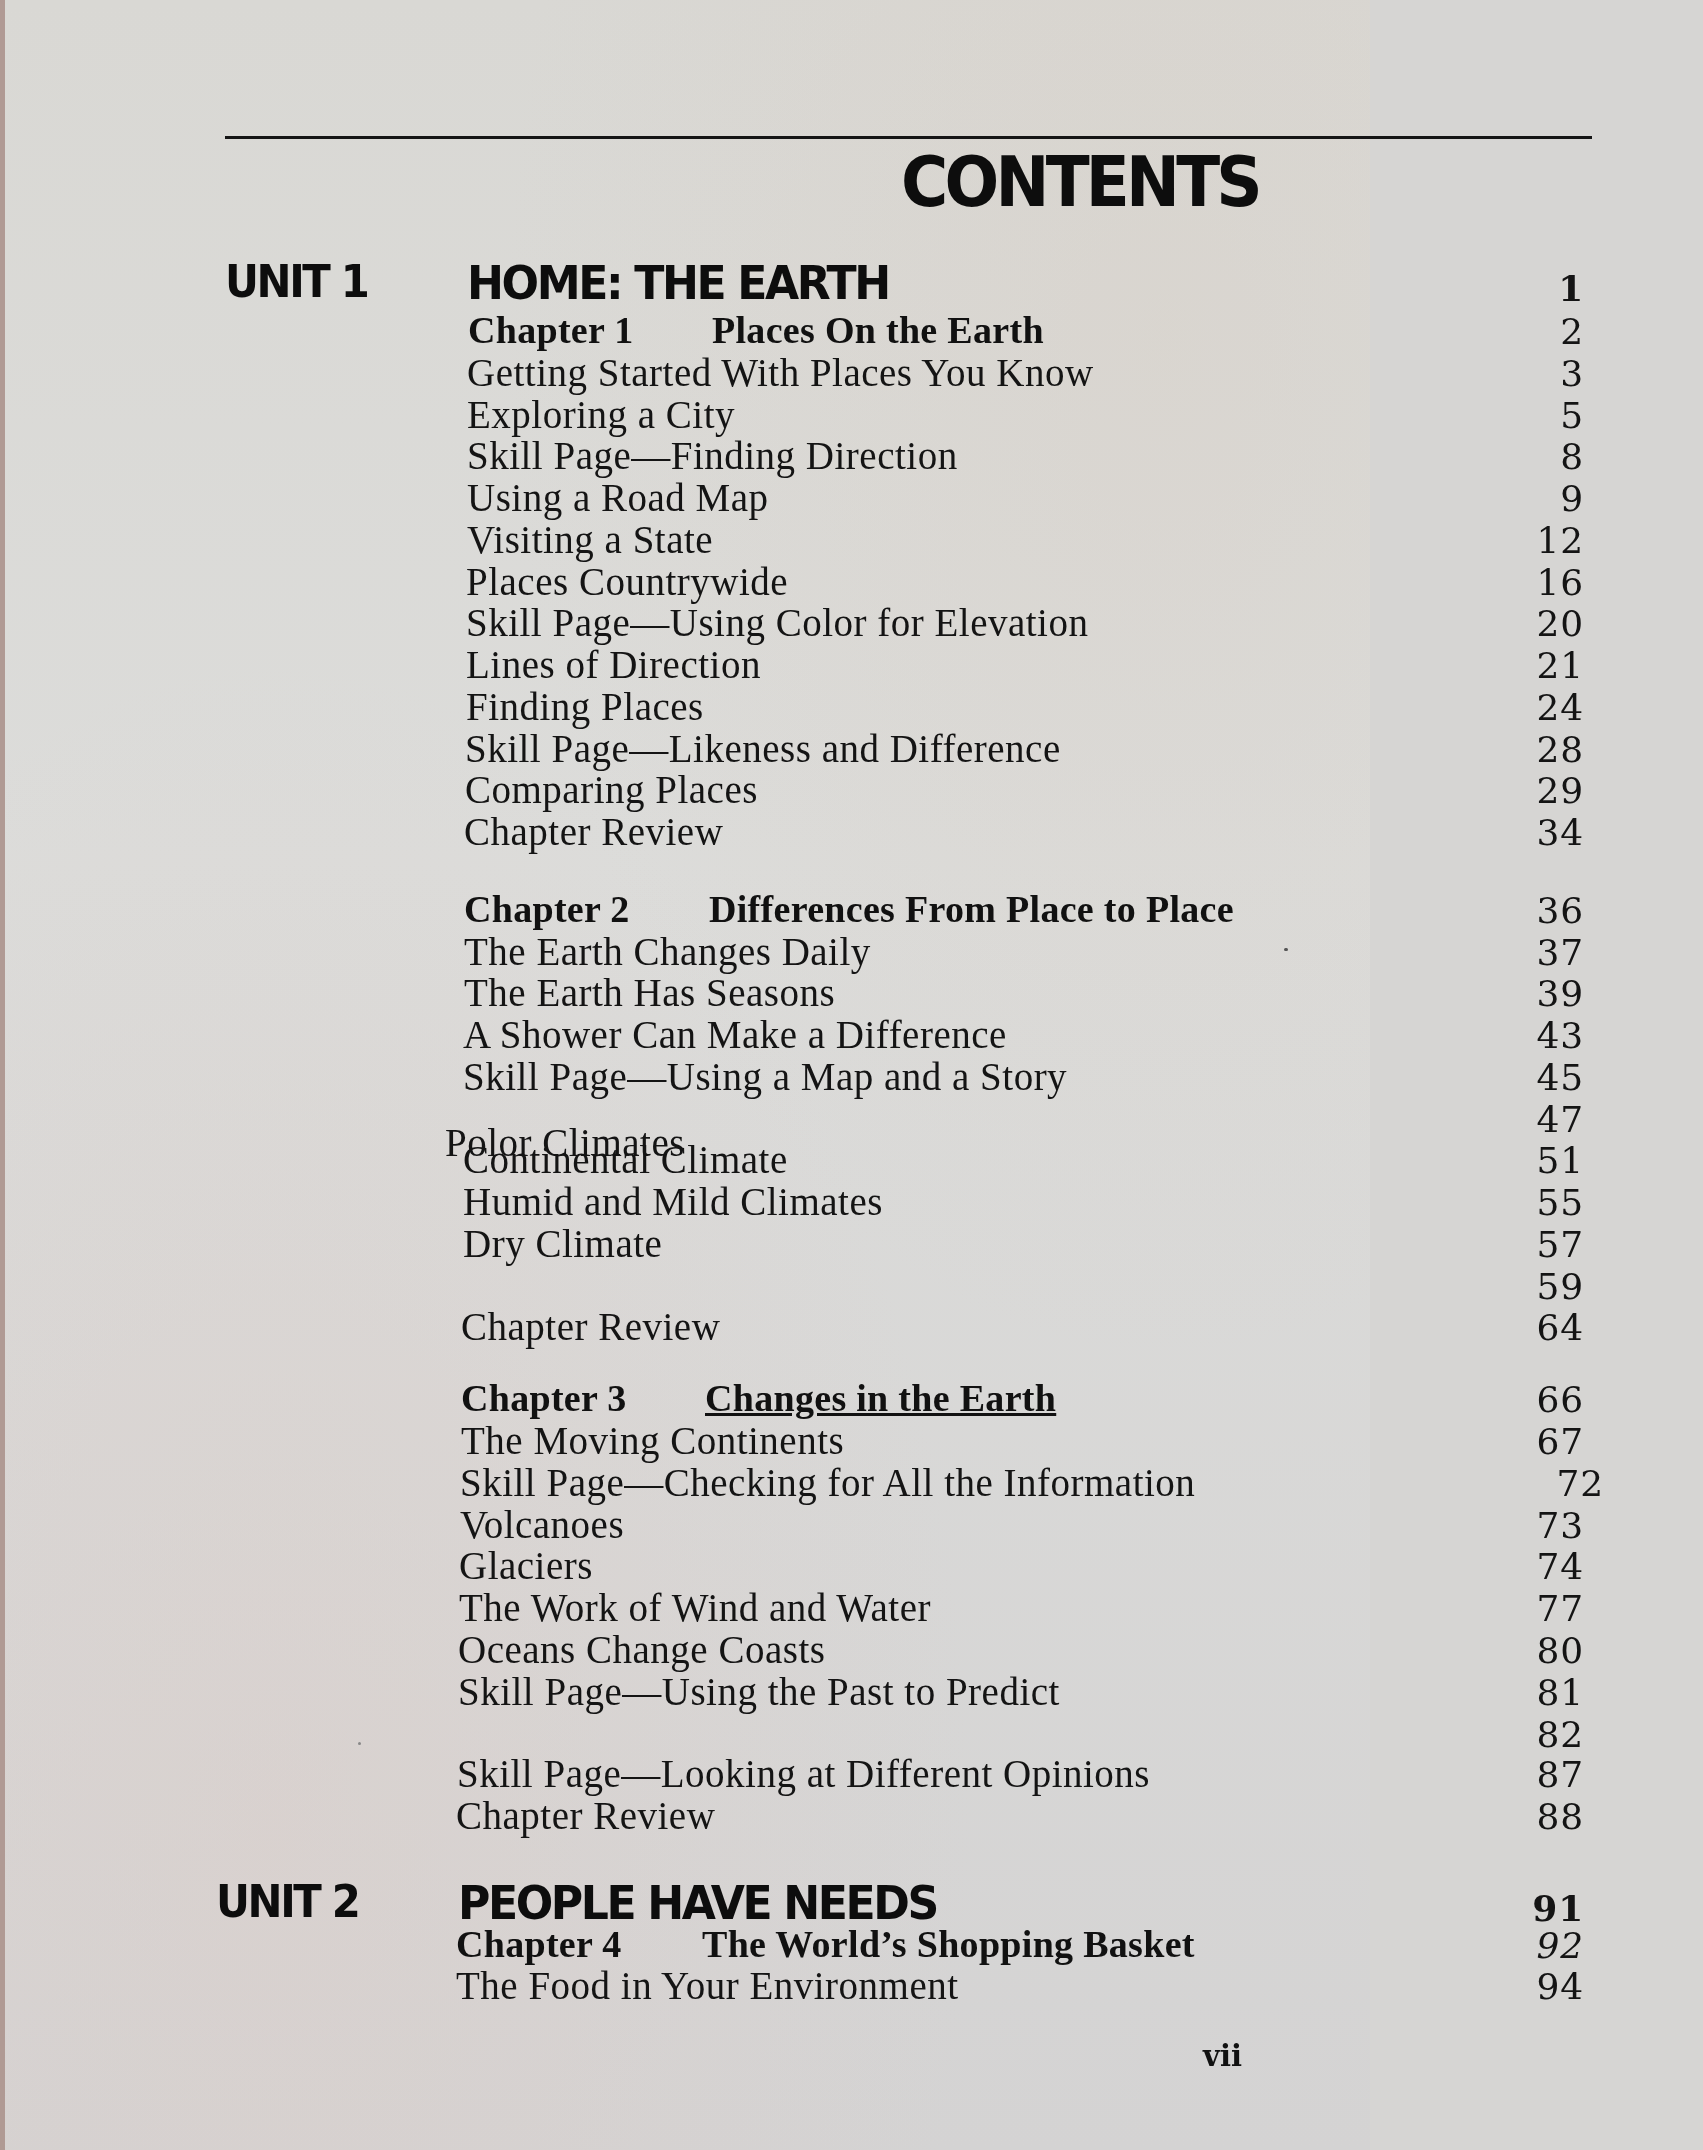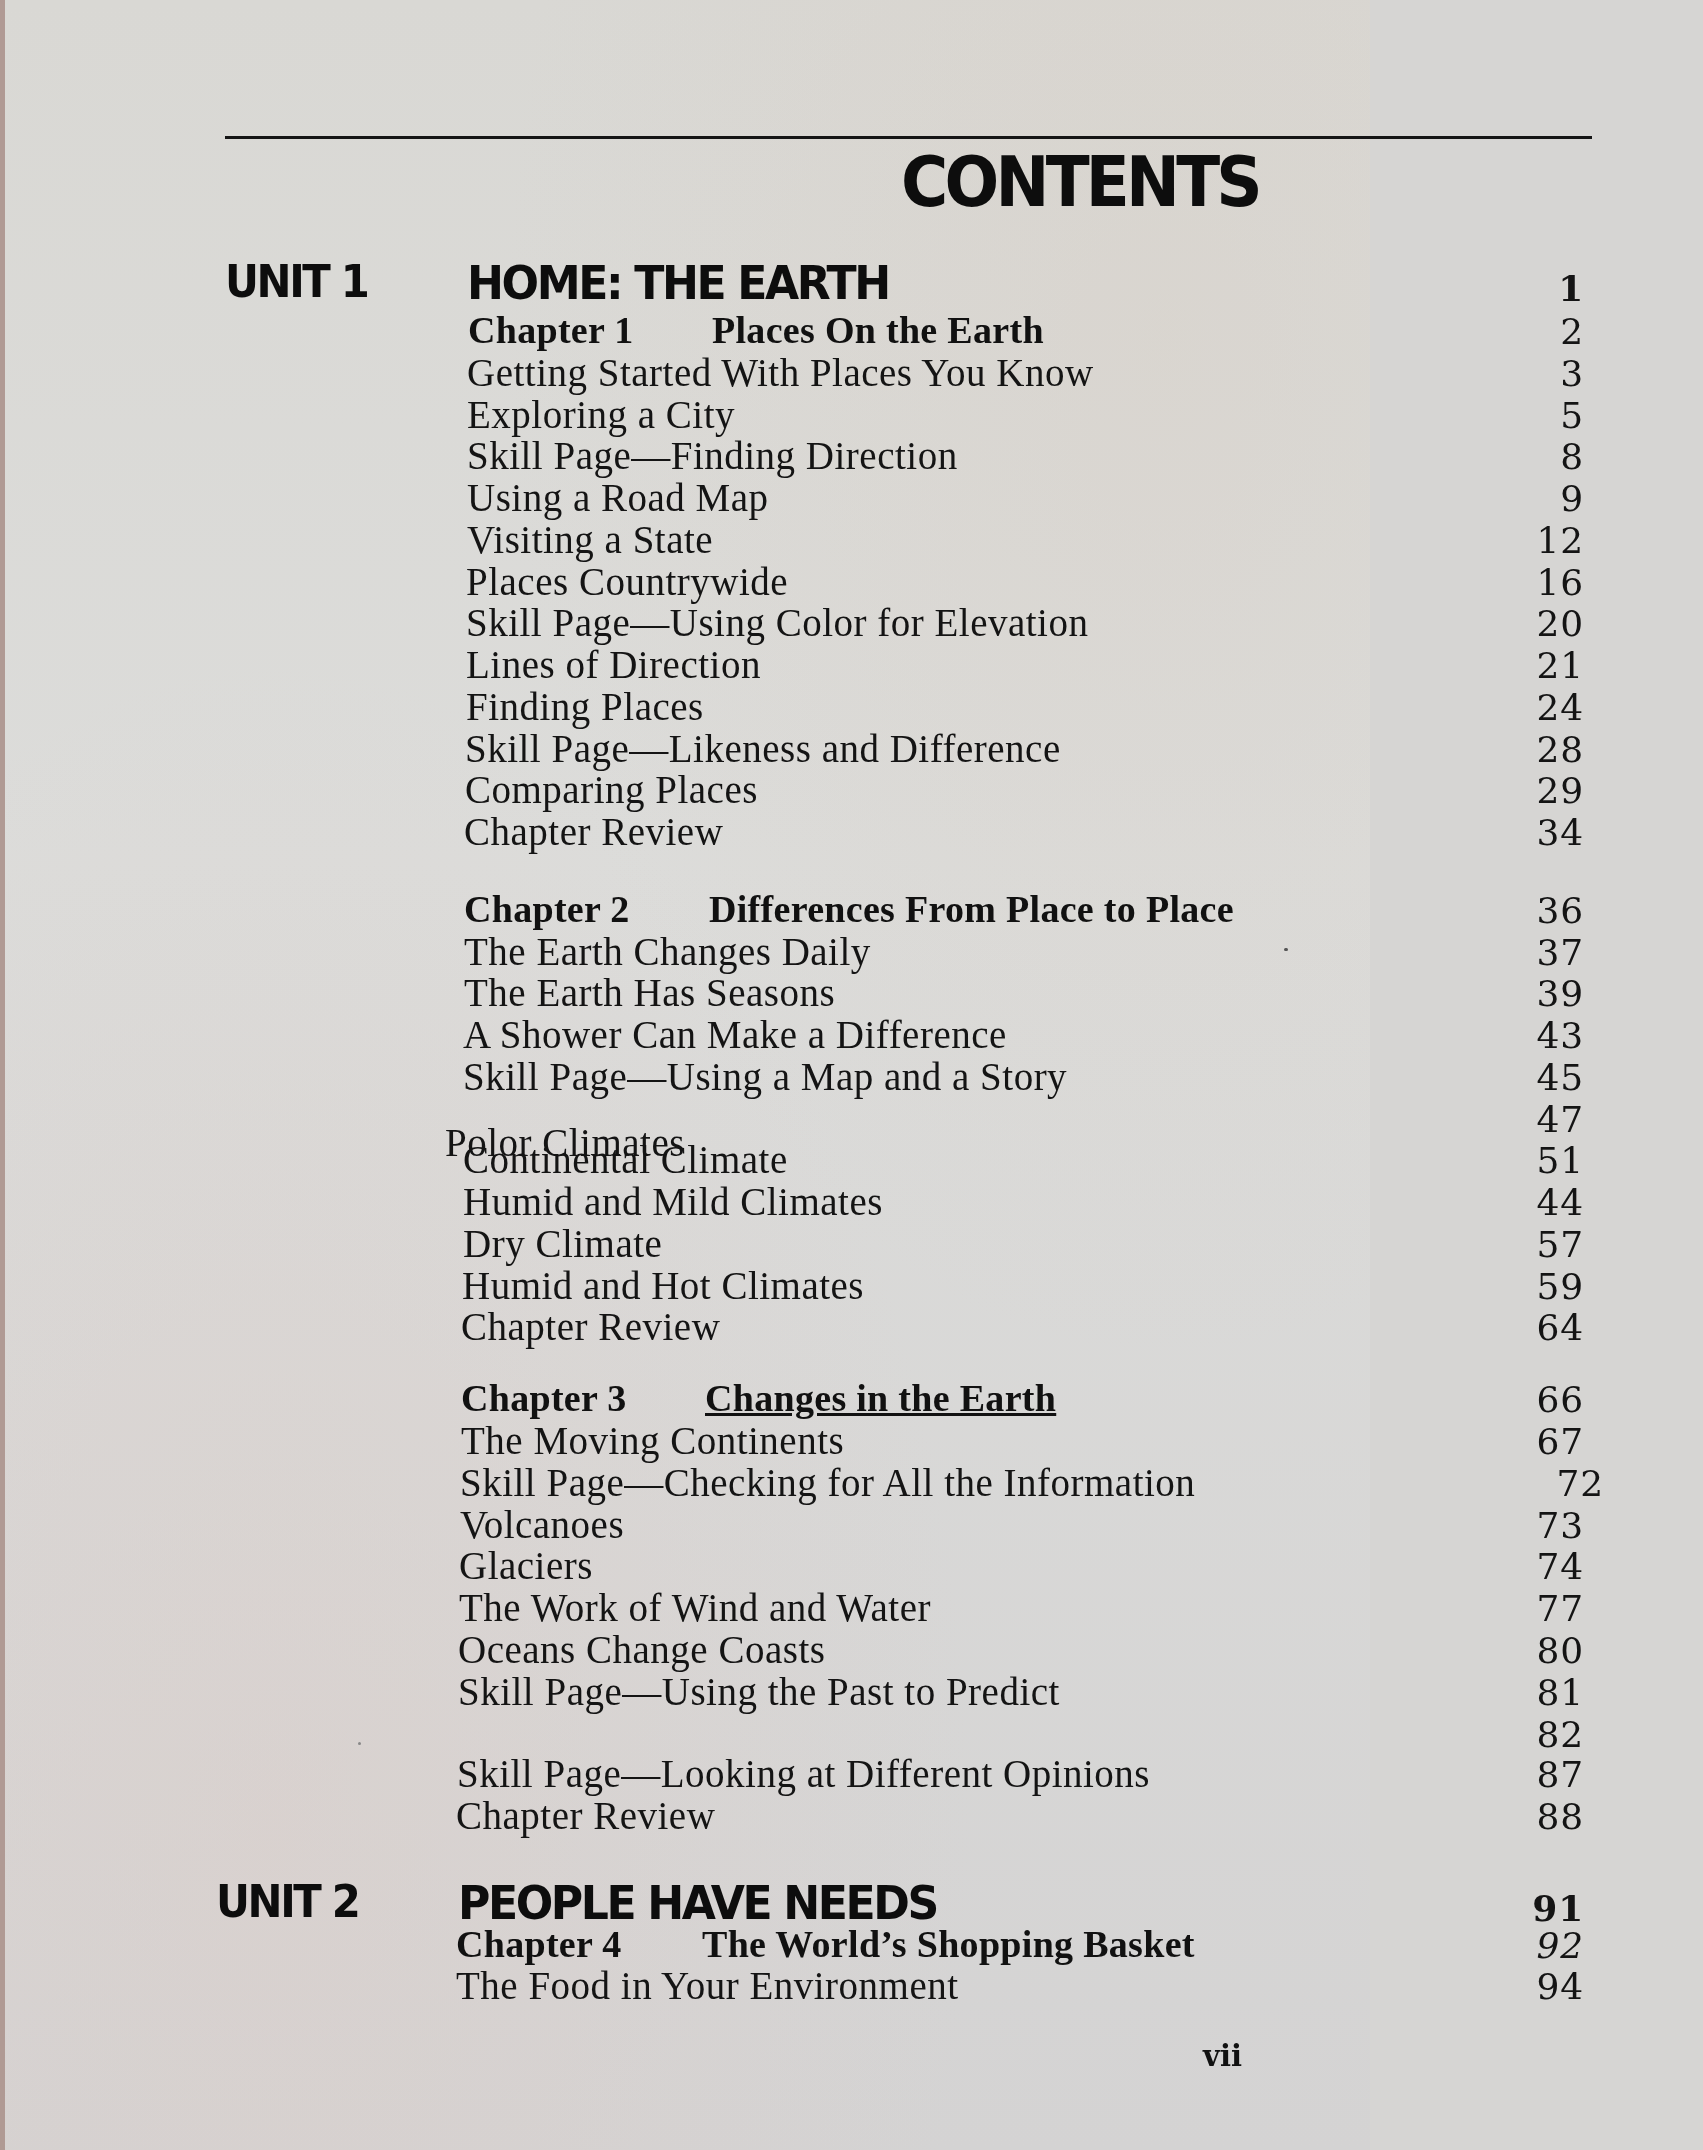--- a/index.html
+++ b/index.html
@@ -230,28 +230,27 @@
     <div class="row" style="top:1099px;">
       <span class="entry-title" style="left:445px;margin-top:24px;">Polor Climates</span>
       <span class="page-num" style="top:3.3px;">47</span>
     </div>
     <div class="row" style="top:1140px;">
       <span class="entry-title" style="left:463px;">Continental Climate</span>
       <span class="page-num" style="top:3.3px;">51</span>
     </div>
     <div class="row" style="top:1182px;">
       <span class="entry-title" style="left:463px;">Humid and Mild Climates</span>
-      <span class="page-num" style="top:3.3px;">44</span>
+      <span class="page-num" style="top:3.3px;">55</span>
     </div>
     <div class="row" style="top:1224px;">
       <span class="entry-title" style="left:463px;">Dry Climate</span>
       <span class="page-num" style="top:3.3px;">57</span>
     </div>
     <div class="row" style="top:1266px;">
-      <span class="entry-title" style="left:462px;">Humid and Hot Climates</span>
       <span class="page-num" style="top:3.3px;">59</span>
     </div>
     <div class="row" style="top:1307px;">
       <span class="entry-title" style="left:461px;">Chapter Review</span>
       <span class="page-num" style="top:3.3px;">64</span>
     </div>
 
     <div class="row" style="top:1379px;">
       <span class="chapter-title" style="left:461px;">Chapter 3</span>
       <span class="chapter-title" style="left:705px;text-decoration:underline;">Changes in the Earth</span>

